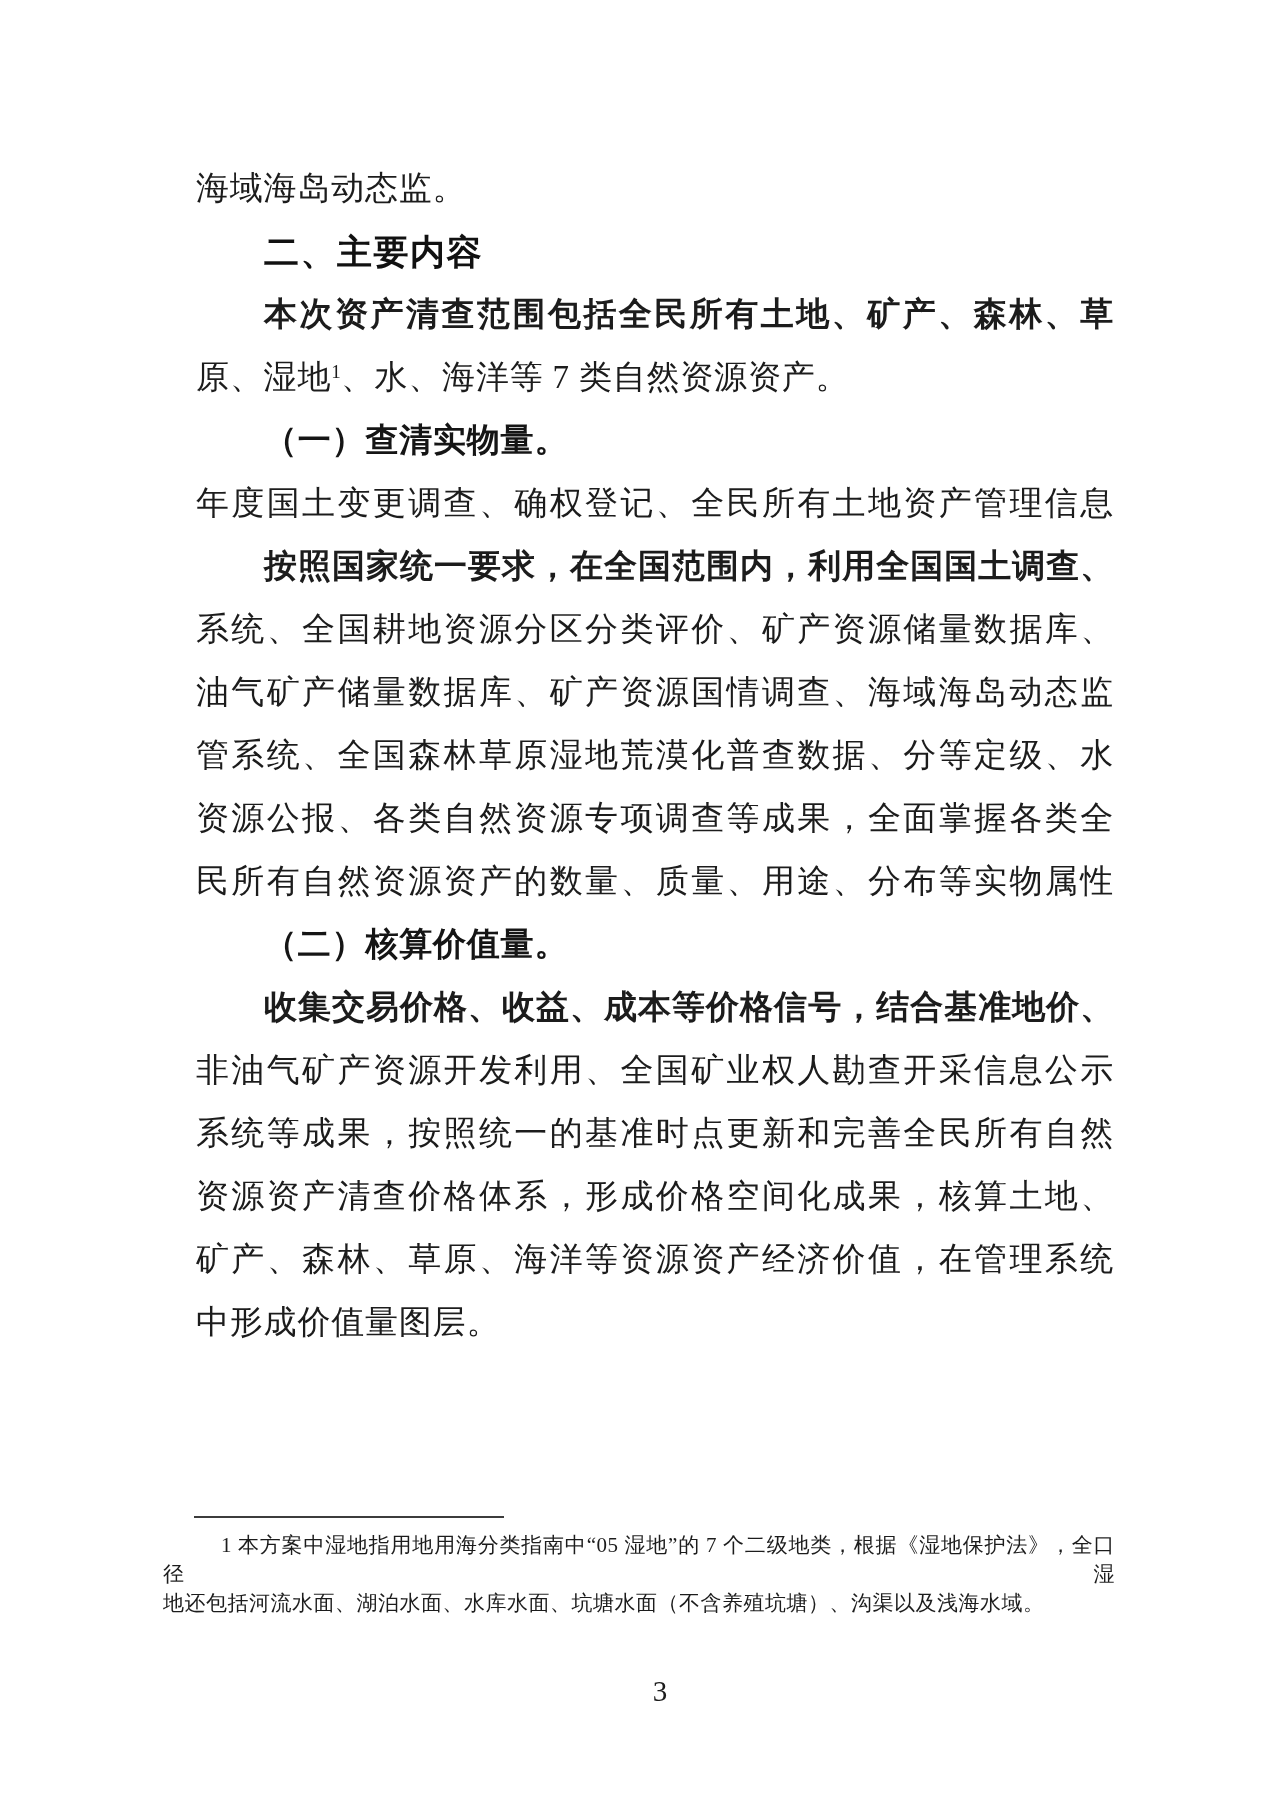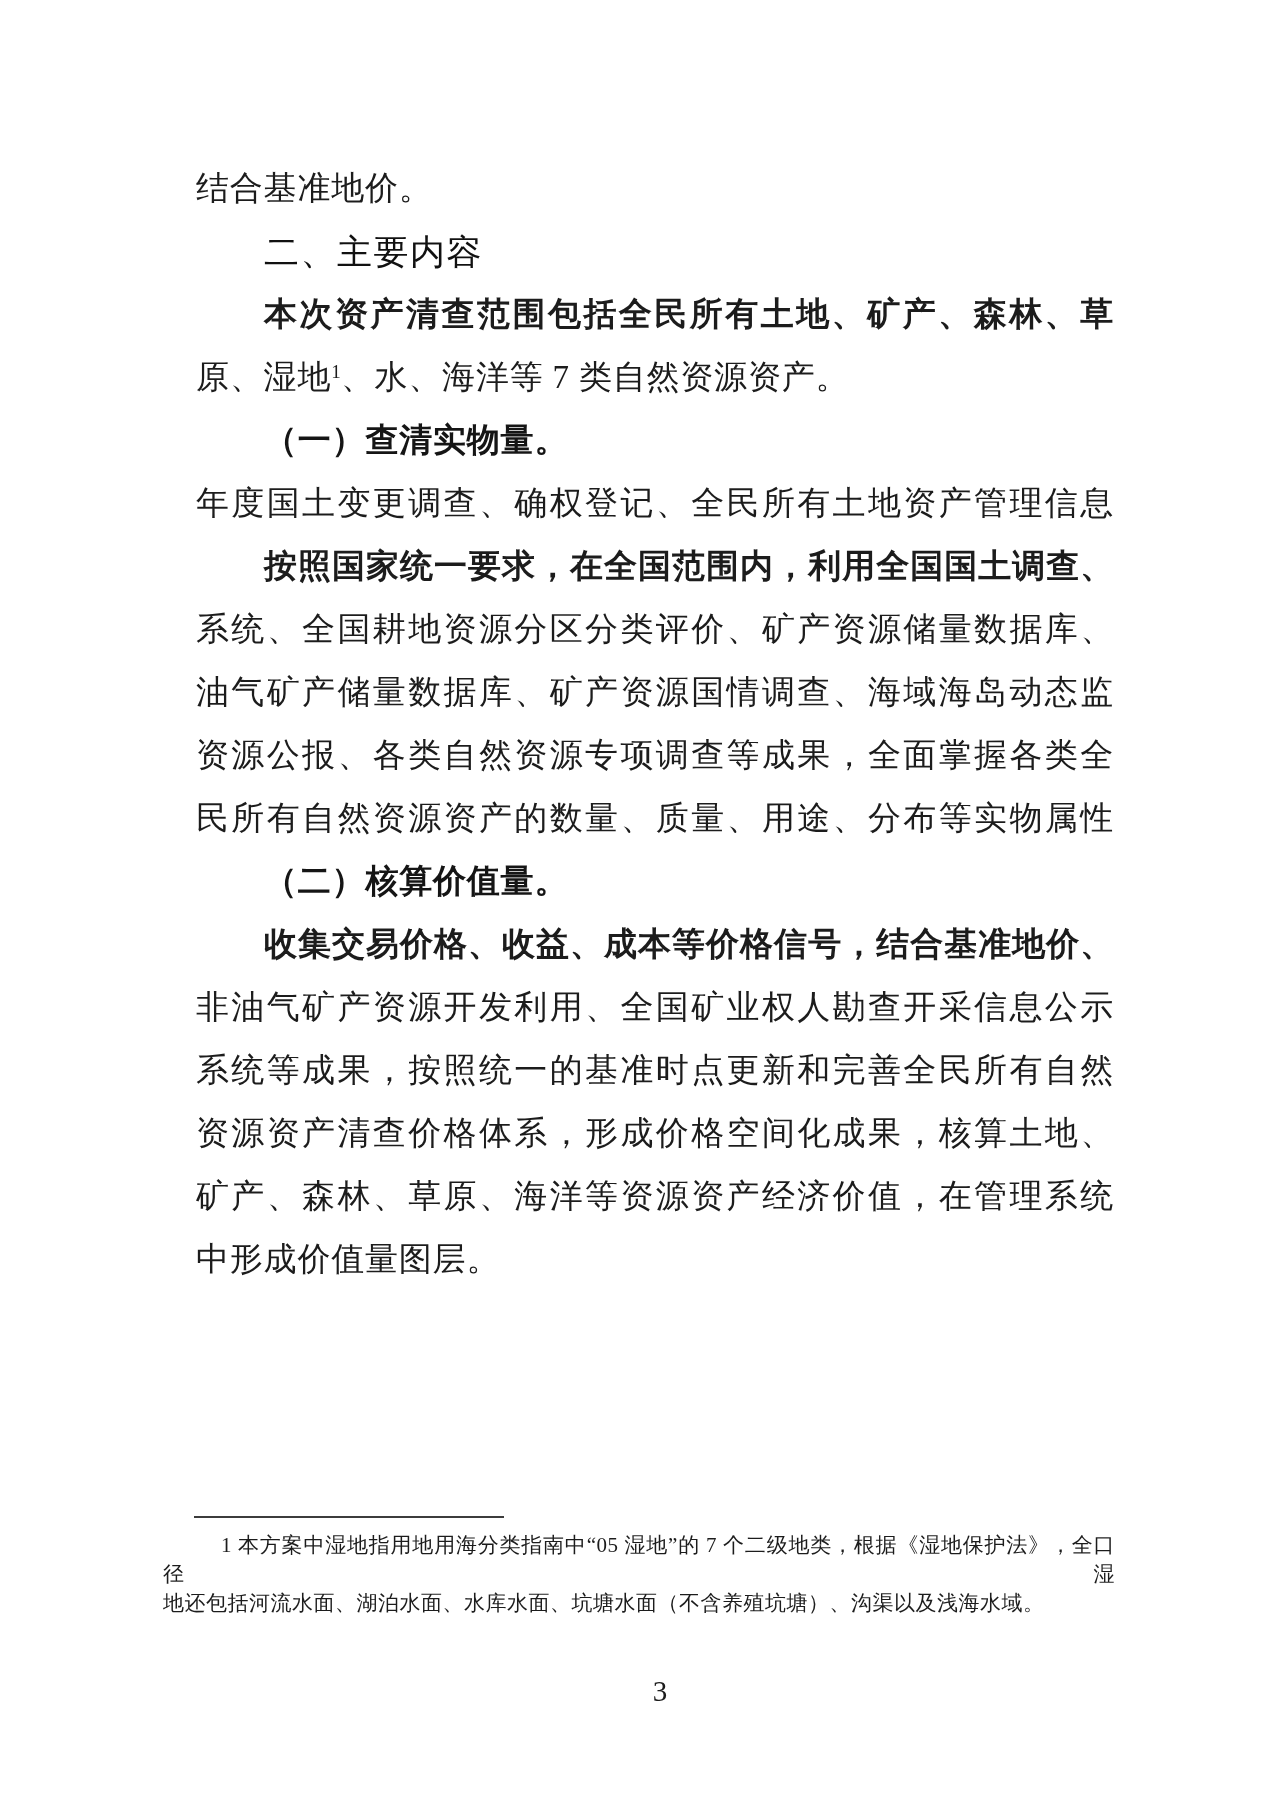--- a/index.html
+++ b/index.html
@@ -21,21 +21,21 @@
   .line{
     height:63px;
     line-height:63px;
     font-size:33px;
     letter-spacing:0.8px;
   }
   .line.indent{text-indent:68px;font-weight:bold;}
   .line.full{text-align:justify;text-align-last:justify;}
   .line.h1{
     font-family:"Liberation Sans","DejaVu Sans",sans-serif;
-    font-weight:400;
+    font-weight:700;
     font-size:35px;
     letter-spacing:1.5px;
     color:#111;
   }
   .line.h2{font-weight:700;color:#151515;}
   .line sup{
     font-size:19px;
     letter-spacing:0;
     vertical-align:10px;
     line-height:0;
@@ -72,29 +72,30 @@
     font-size:29px;
     line-height:34px;
     color:#1c1c1c;
   }
 </style>
 </head>
 <body>
 
 <div class="page">
   <div class="body-lines">
-      <div class="line body"><span>结合基准地价。</span></div>
+      <div class="line body"><span>海域海岛动态监。</span></div>
       <div class="line h1 indent"><span>二、主要内容</span></div>
       <div class="line body indent full"><span>本次资产清查范围包括全民所有土地、矿产、森林、草</span></div>
       <div class="line body"><span>原、湿地</span><sup>1</sup><span>、水、海洋等 7 类自然资源资产。</span></div>
       <div class="line h2 indent"><span>（一）查清实物量。</span></div>
       <div class="line body full"><span>年度国土变更调查、确权登记、全民所有土地资产管理信息</span></div>
       <div class="line body indent full"><span>按照国家统一要求，在全国范围内，利用全国国土调查、</span></div>
       <div class="line body full"><span>系统、全国耕地资源分区分类评价、矿产资源储量数据库、</span></div>
       <div class="line body full"><span>油气矿产储量数据库、矿产资源国情调查、海域海岛动态监</span></div>
+      <div class="line body full"><span>管系统、全国森林草原湿地荒漠化普查数据、分等定级、水</span></div>
       <div class="line body full"><span>资源公报、各类自然资源专项调查等成果，全面掌握各类全</span></div>
       <div class="line body full"><span>民所有自然资源资产的数量、质量、用途、分布等实物属性</span></div>
       <div class="line h2 indent"><span>（二）核算价值量。</span></div>
       <div class="line body indent full"><span>收集交易价格、收益、成本等价格信号，结合基准地价、</span></div>
       <div class="line body full"><span>非油气矿产资源开发利用、全国矿业权人勘查开采信息公示</span></div>
       <div class="line body full"><span>系统等成果，按照统一的基准时点更新和完善全民所有自然</span></div>
       <div class="line body full"><span>资源资产清查价格体系，形成价格空间化成果，核算土地、</span></div>
       <div class="line body full"><span>矿产、森林、草原、海洋等资源资产经济价值，在管理系统</span></div>
       <div class="line body"><span>中形成价值量图层。</span></div>
     </div>

